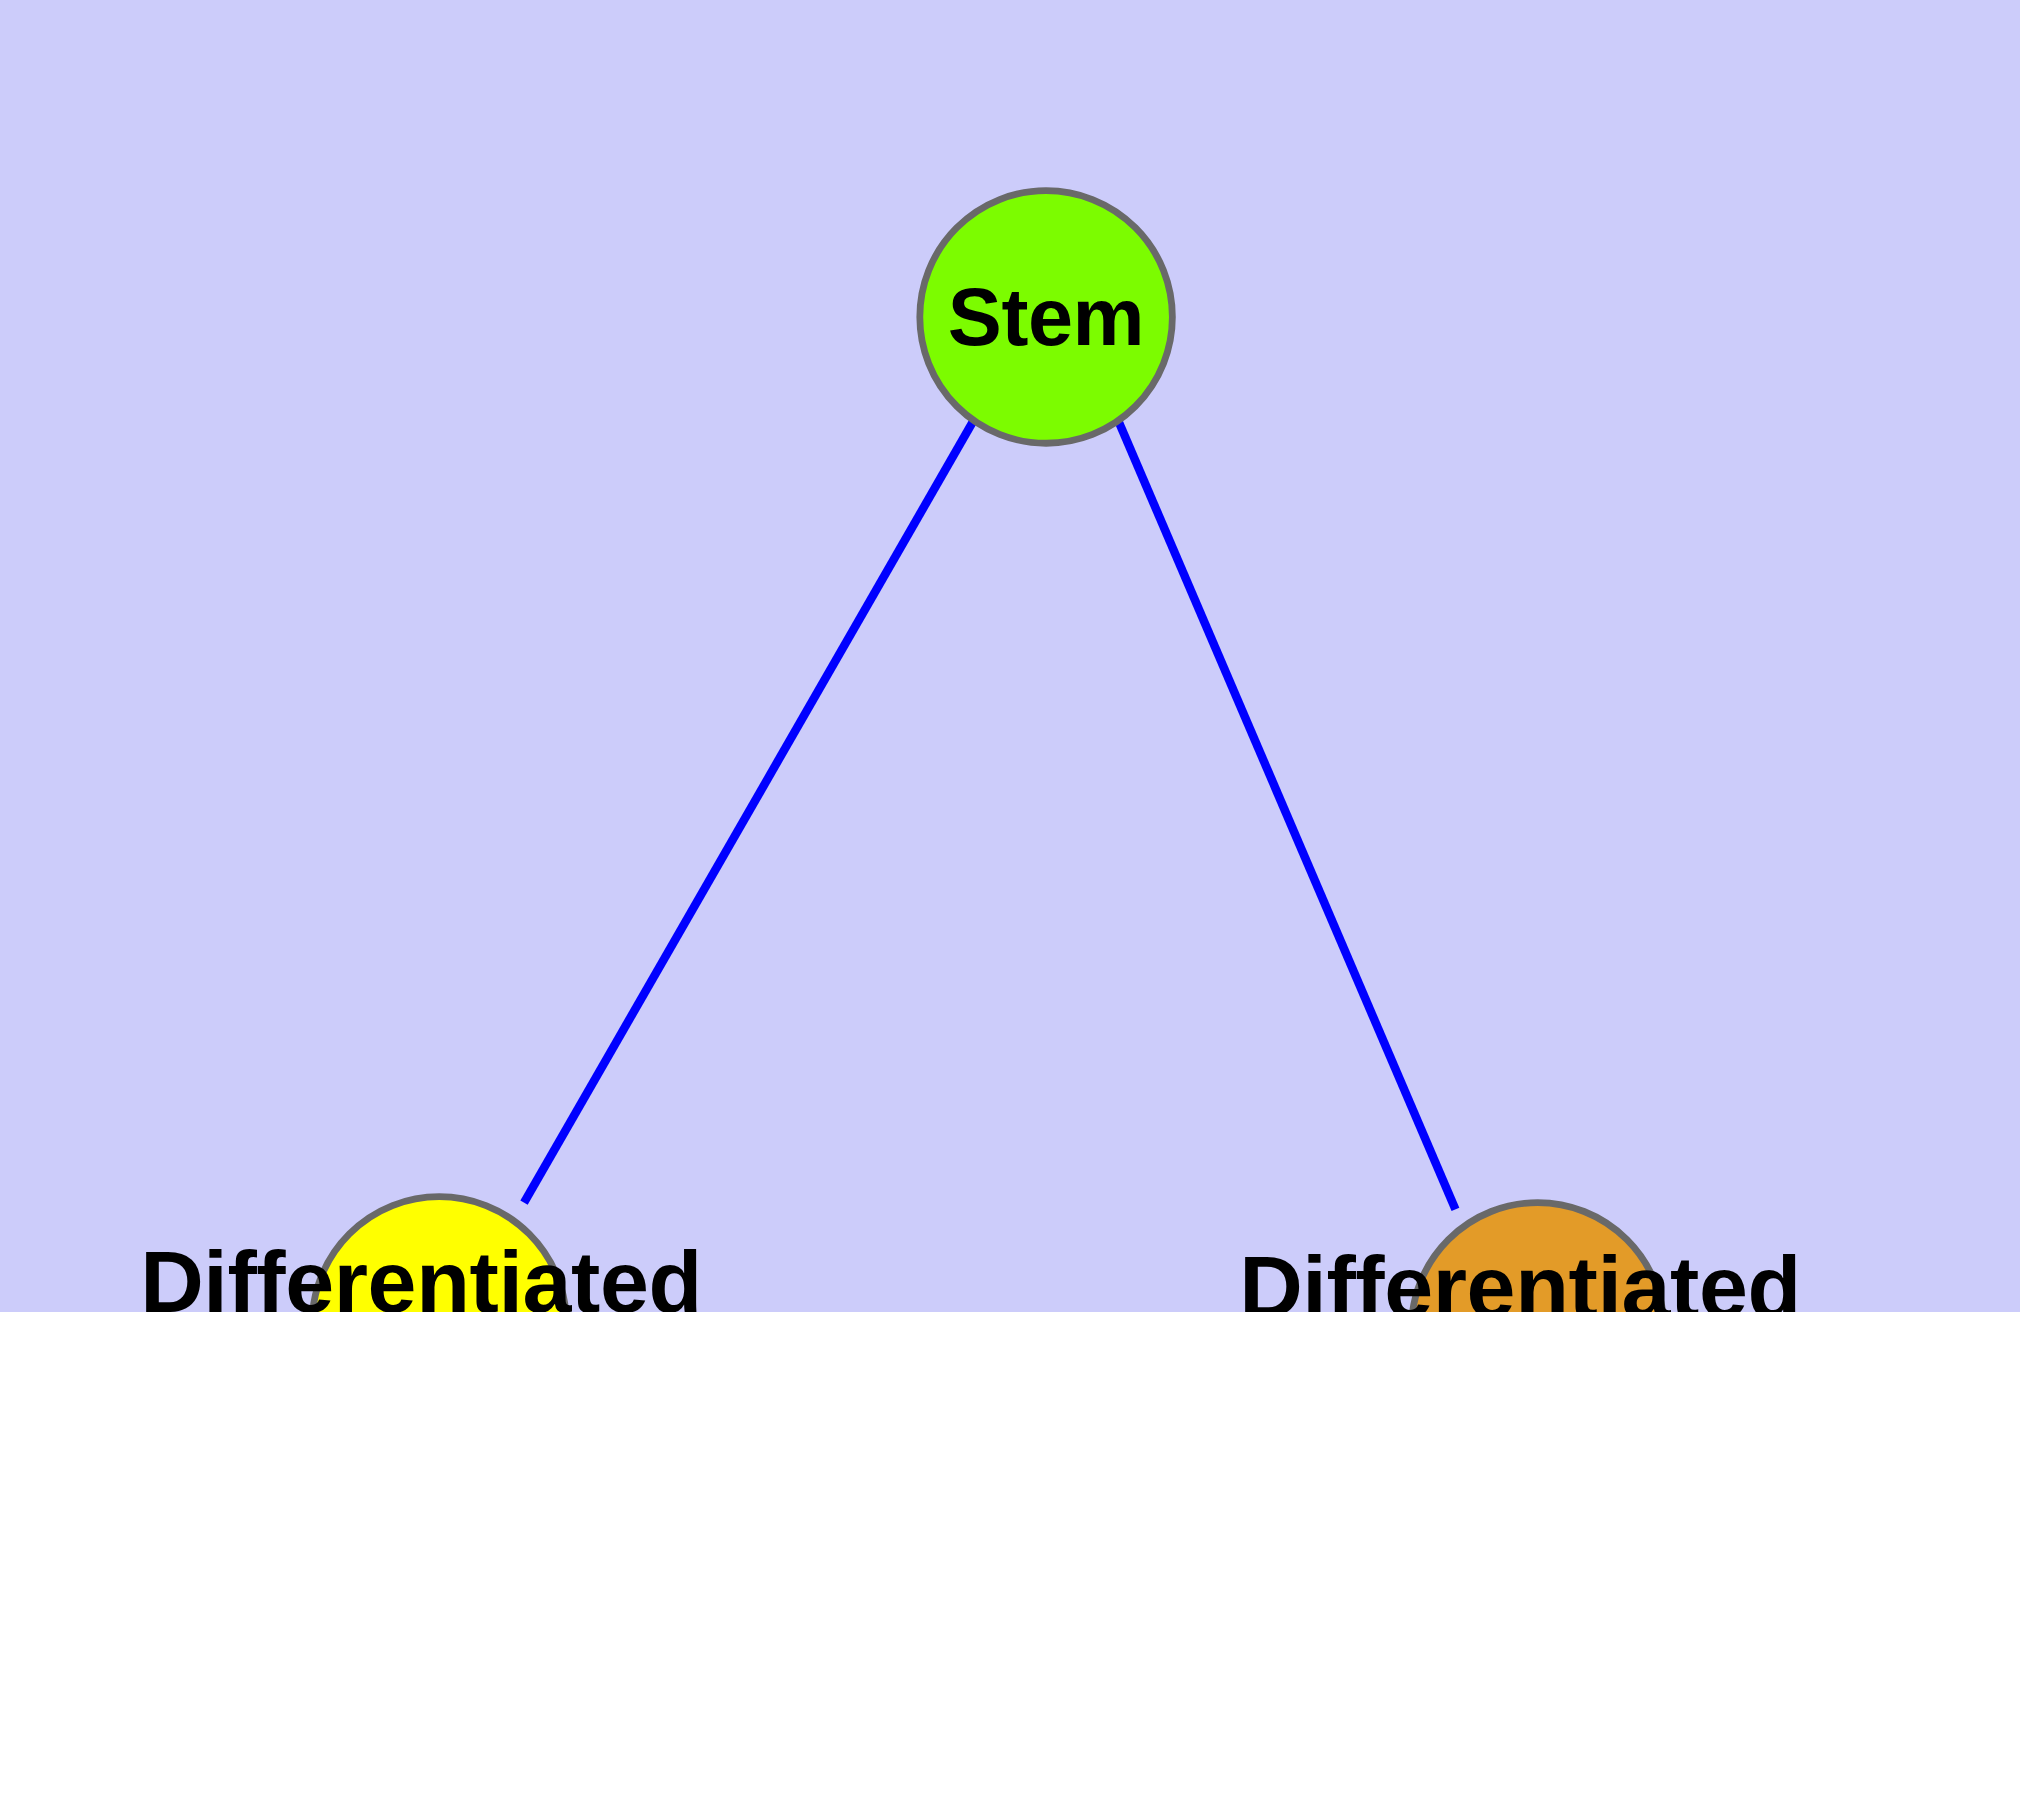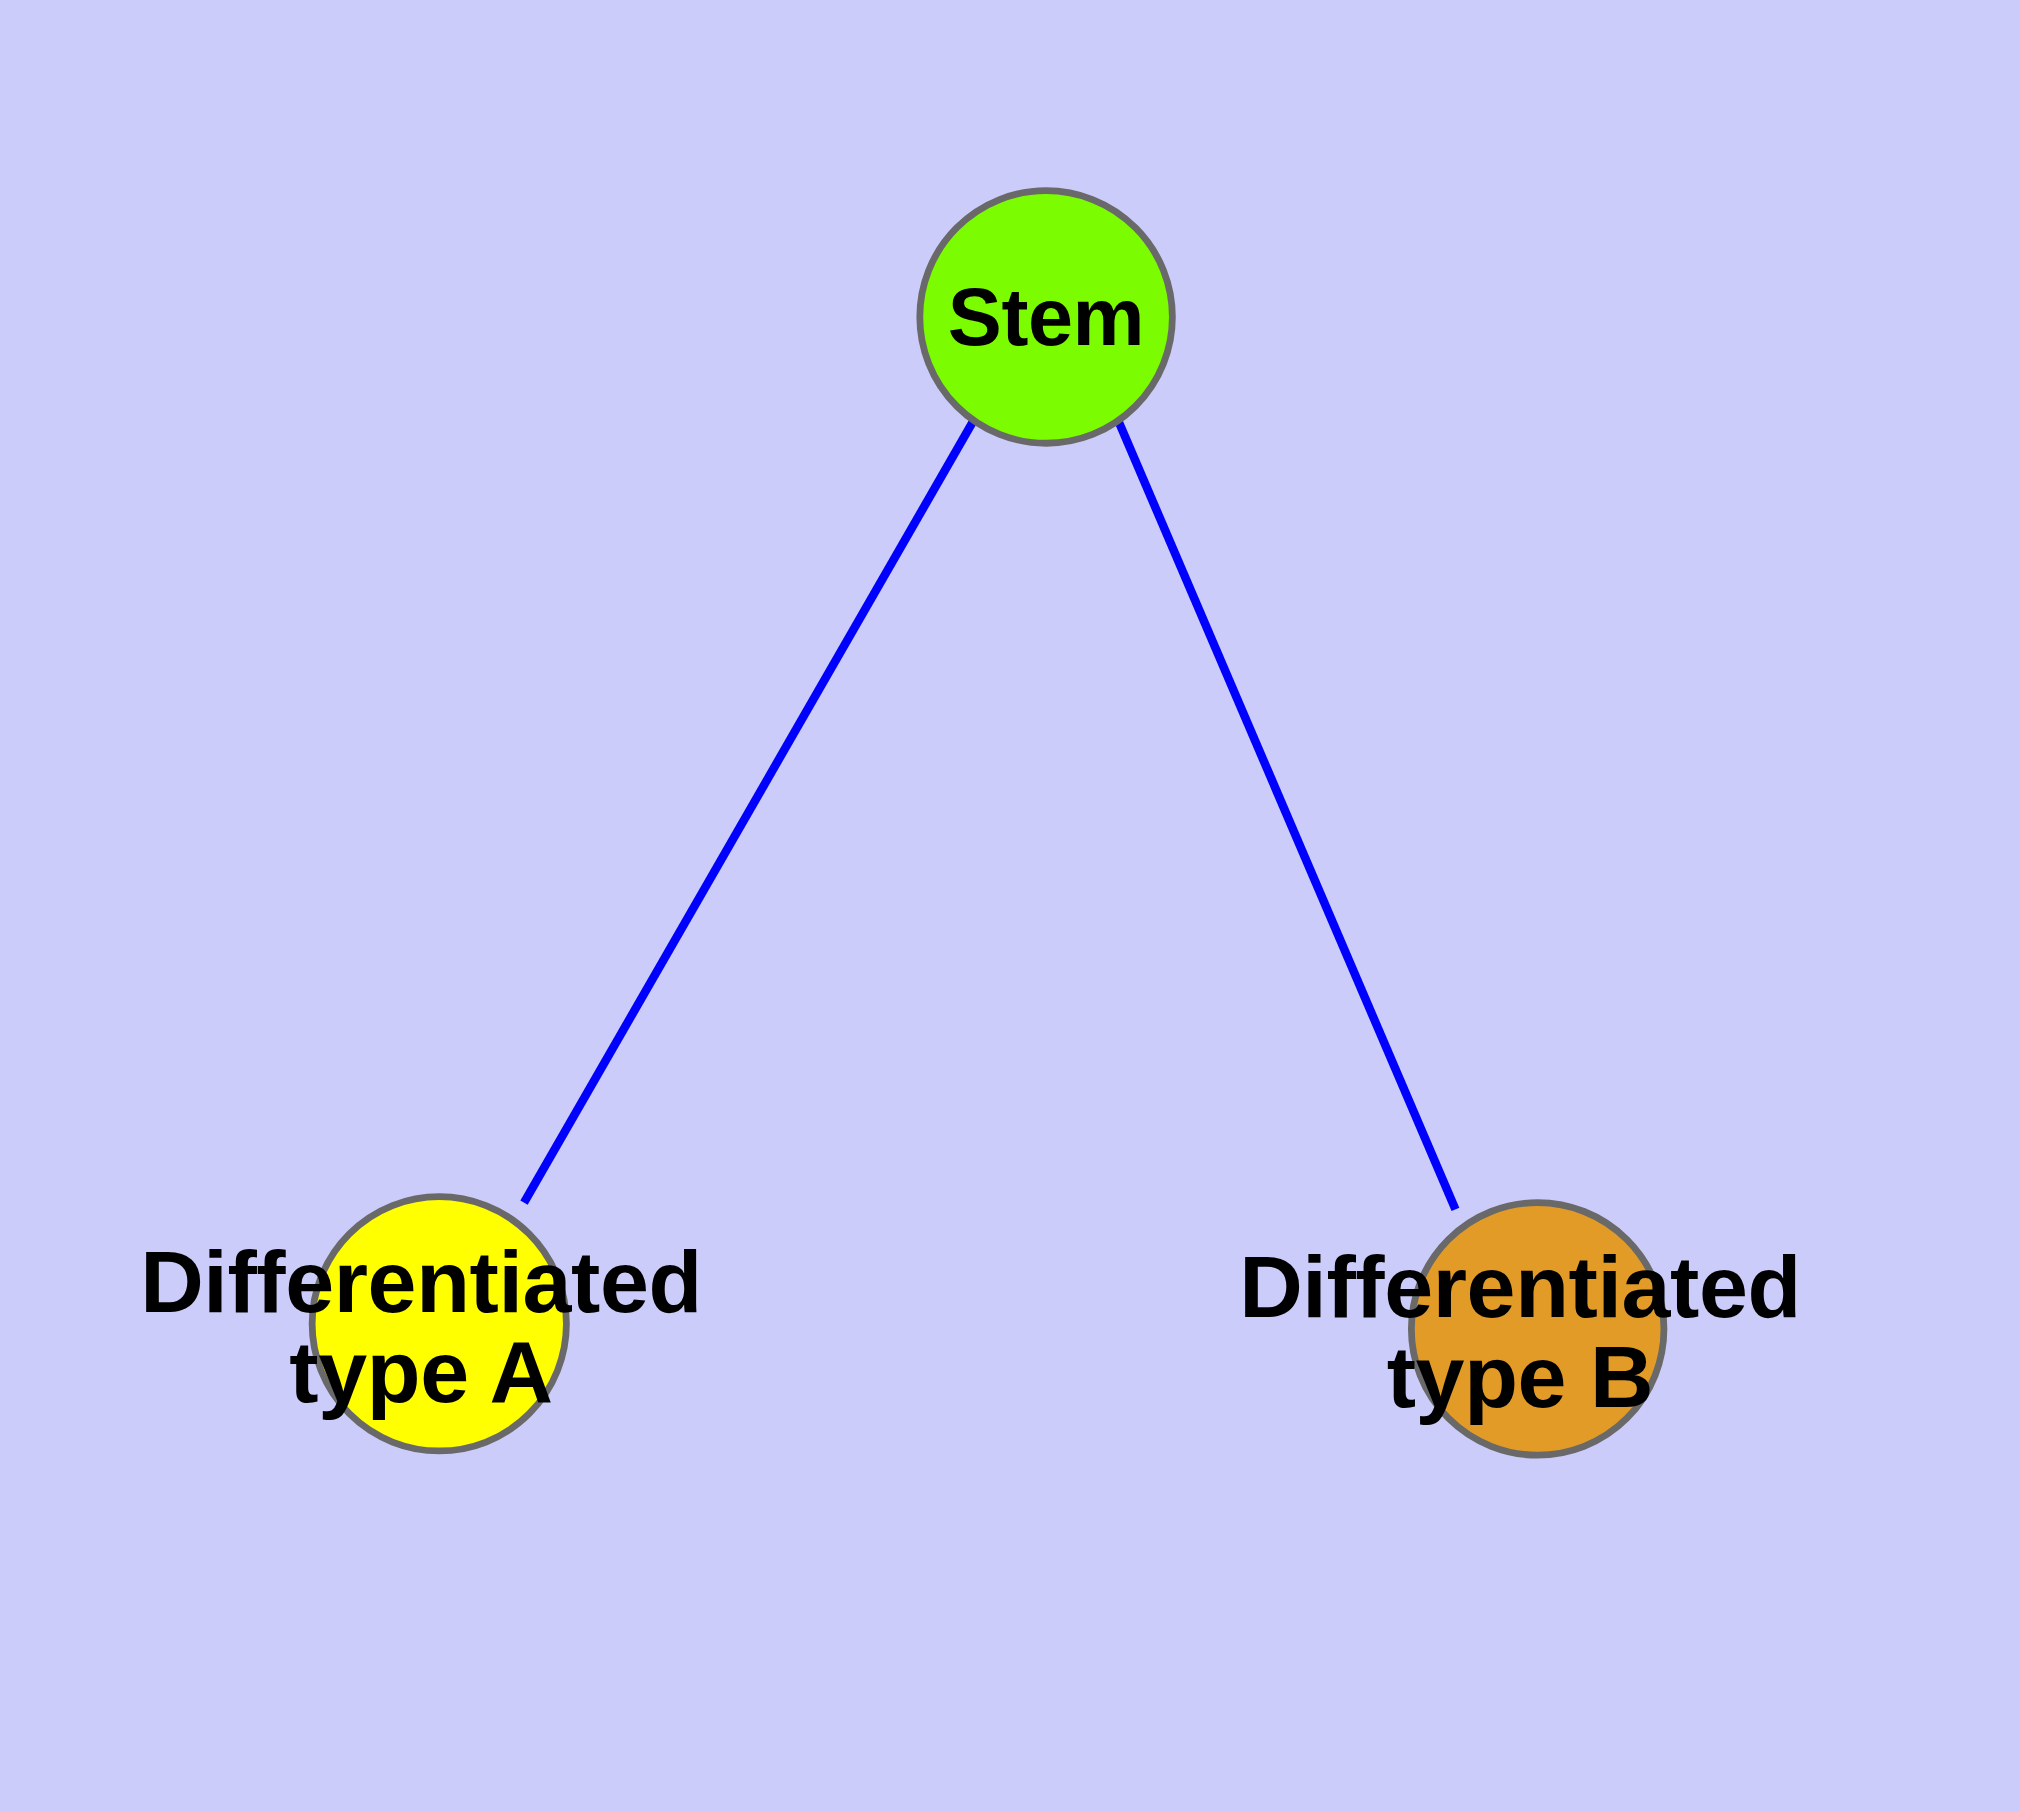--- a/index.html
+++ b/index.html
@@ -4,21 +4,21 @@
 <title>Cell Differentiation Graph</title>
 <style>
   html, body {
     margin: 0;
     padding: 0;
     background: #ffffff;
   }
   #canvas {
     position: relative;
     width: 2021px;
-    height: 1812px;
+    height: 1312px;
     overflow: hidden;
     background: #ccccfa;
     font-family: "Liberation Sans", "DejaVu Sans", sans-serif;
   }
   #graph-svg {
     position: absolute;
     left: 0;
     top: 0;
     width: 2021px;
     height: 1812px;

